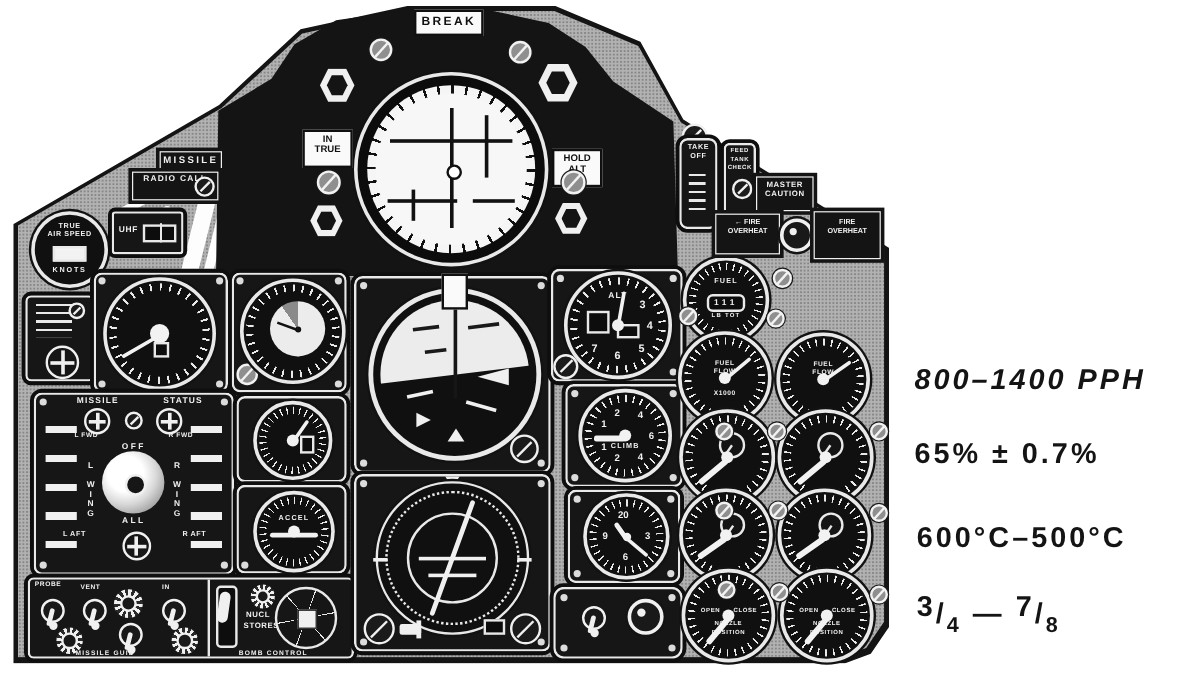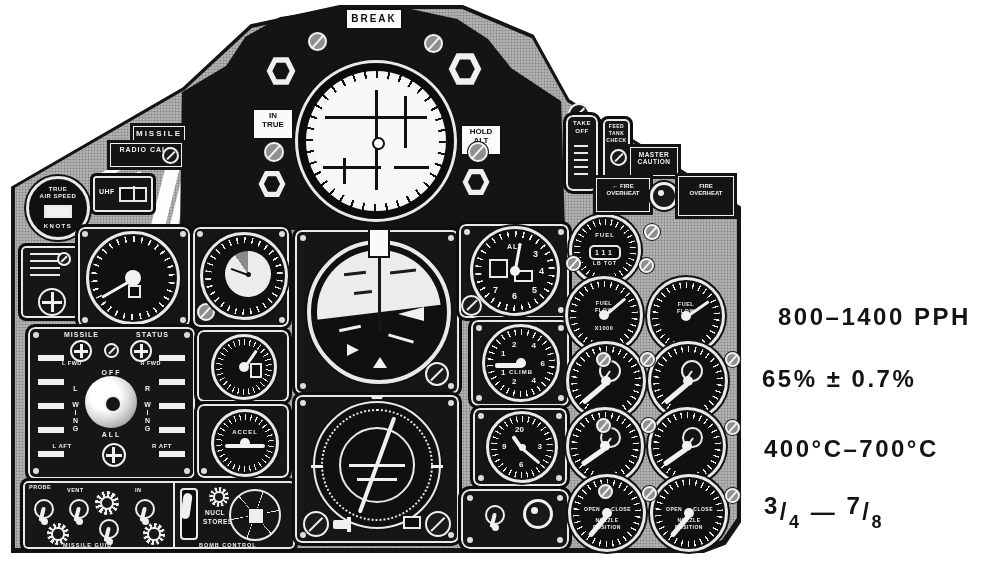--- a/index.html
+++ b/index.html
@@ -478,22 +478,22 @@
   <div class="bbox" style="left:596px;top:178px;width:52px;height:28px;font-size:6px;padding-top:4px;">
     <div><span>←</span> <span>FIRE</span></div>
     <div>OVERHEAT</div>
   </div>
   <div class="pushbtn" style="left:650px;top:182px;width:22px;height:22px;"></div>
   <div class="bbox" style="left:678px;top:176px;width:54px;height:32px;font-size:6px;padding-top:6px;">
     <div>FIRE</div>
     <div>OVERHEAT</div>
   </div>
 
-  <div class="anno" style="left:778px;top:303px;"><span>800–1400 PPH</span></div>
+  <div class="anno" style="left:762px;top:303px;font-style:italic;"><span>800–1400 PPH</span></div>
   <div class="anno" style="left:762px;top:365px;"><span>65% ± 0.7%</span></div>
-  <div class="anno" style="left:764px;top:435px;"><span>400°C–700°C</span></div>
+  <div class="anno" style="left:764px;top:435px;"><span>600°C–500°C</span></div>
   <div class="anno" style="left:764px;top:492px;">
     <sup>3</sup>/<sub>4</sub>
     <span>—</span>
     <sup>7</sup>/<sub>8</sub>
   </div>
 
 </div>
 
 </body></html>

